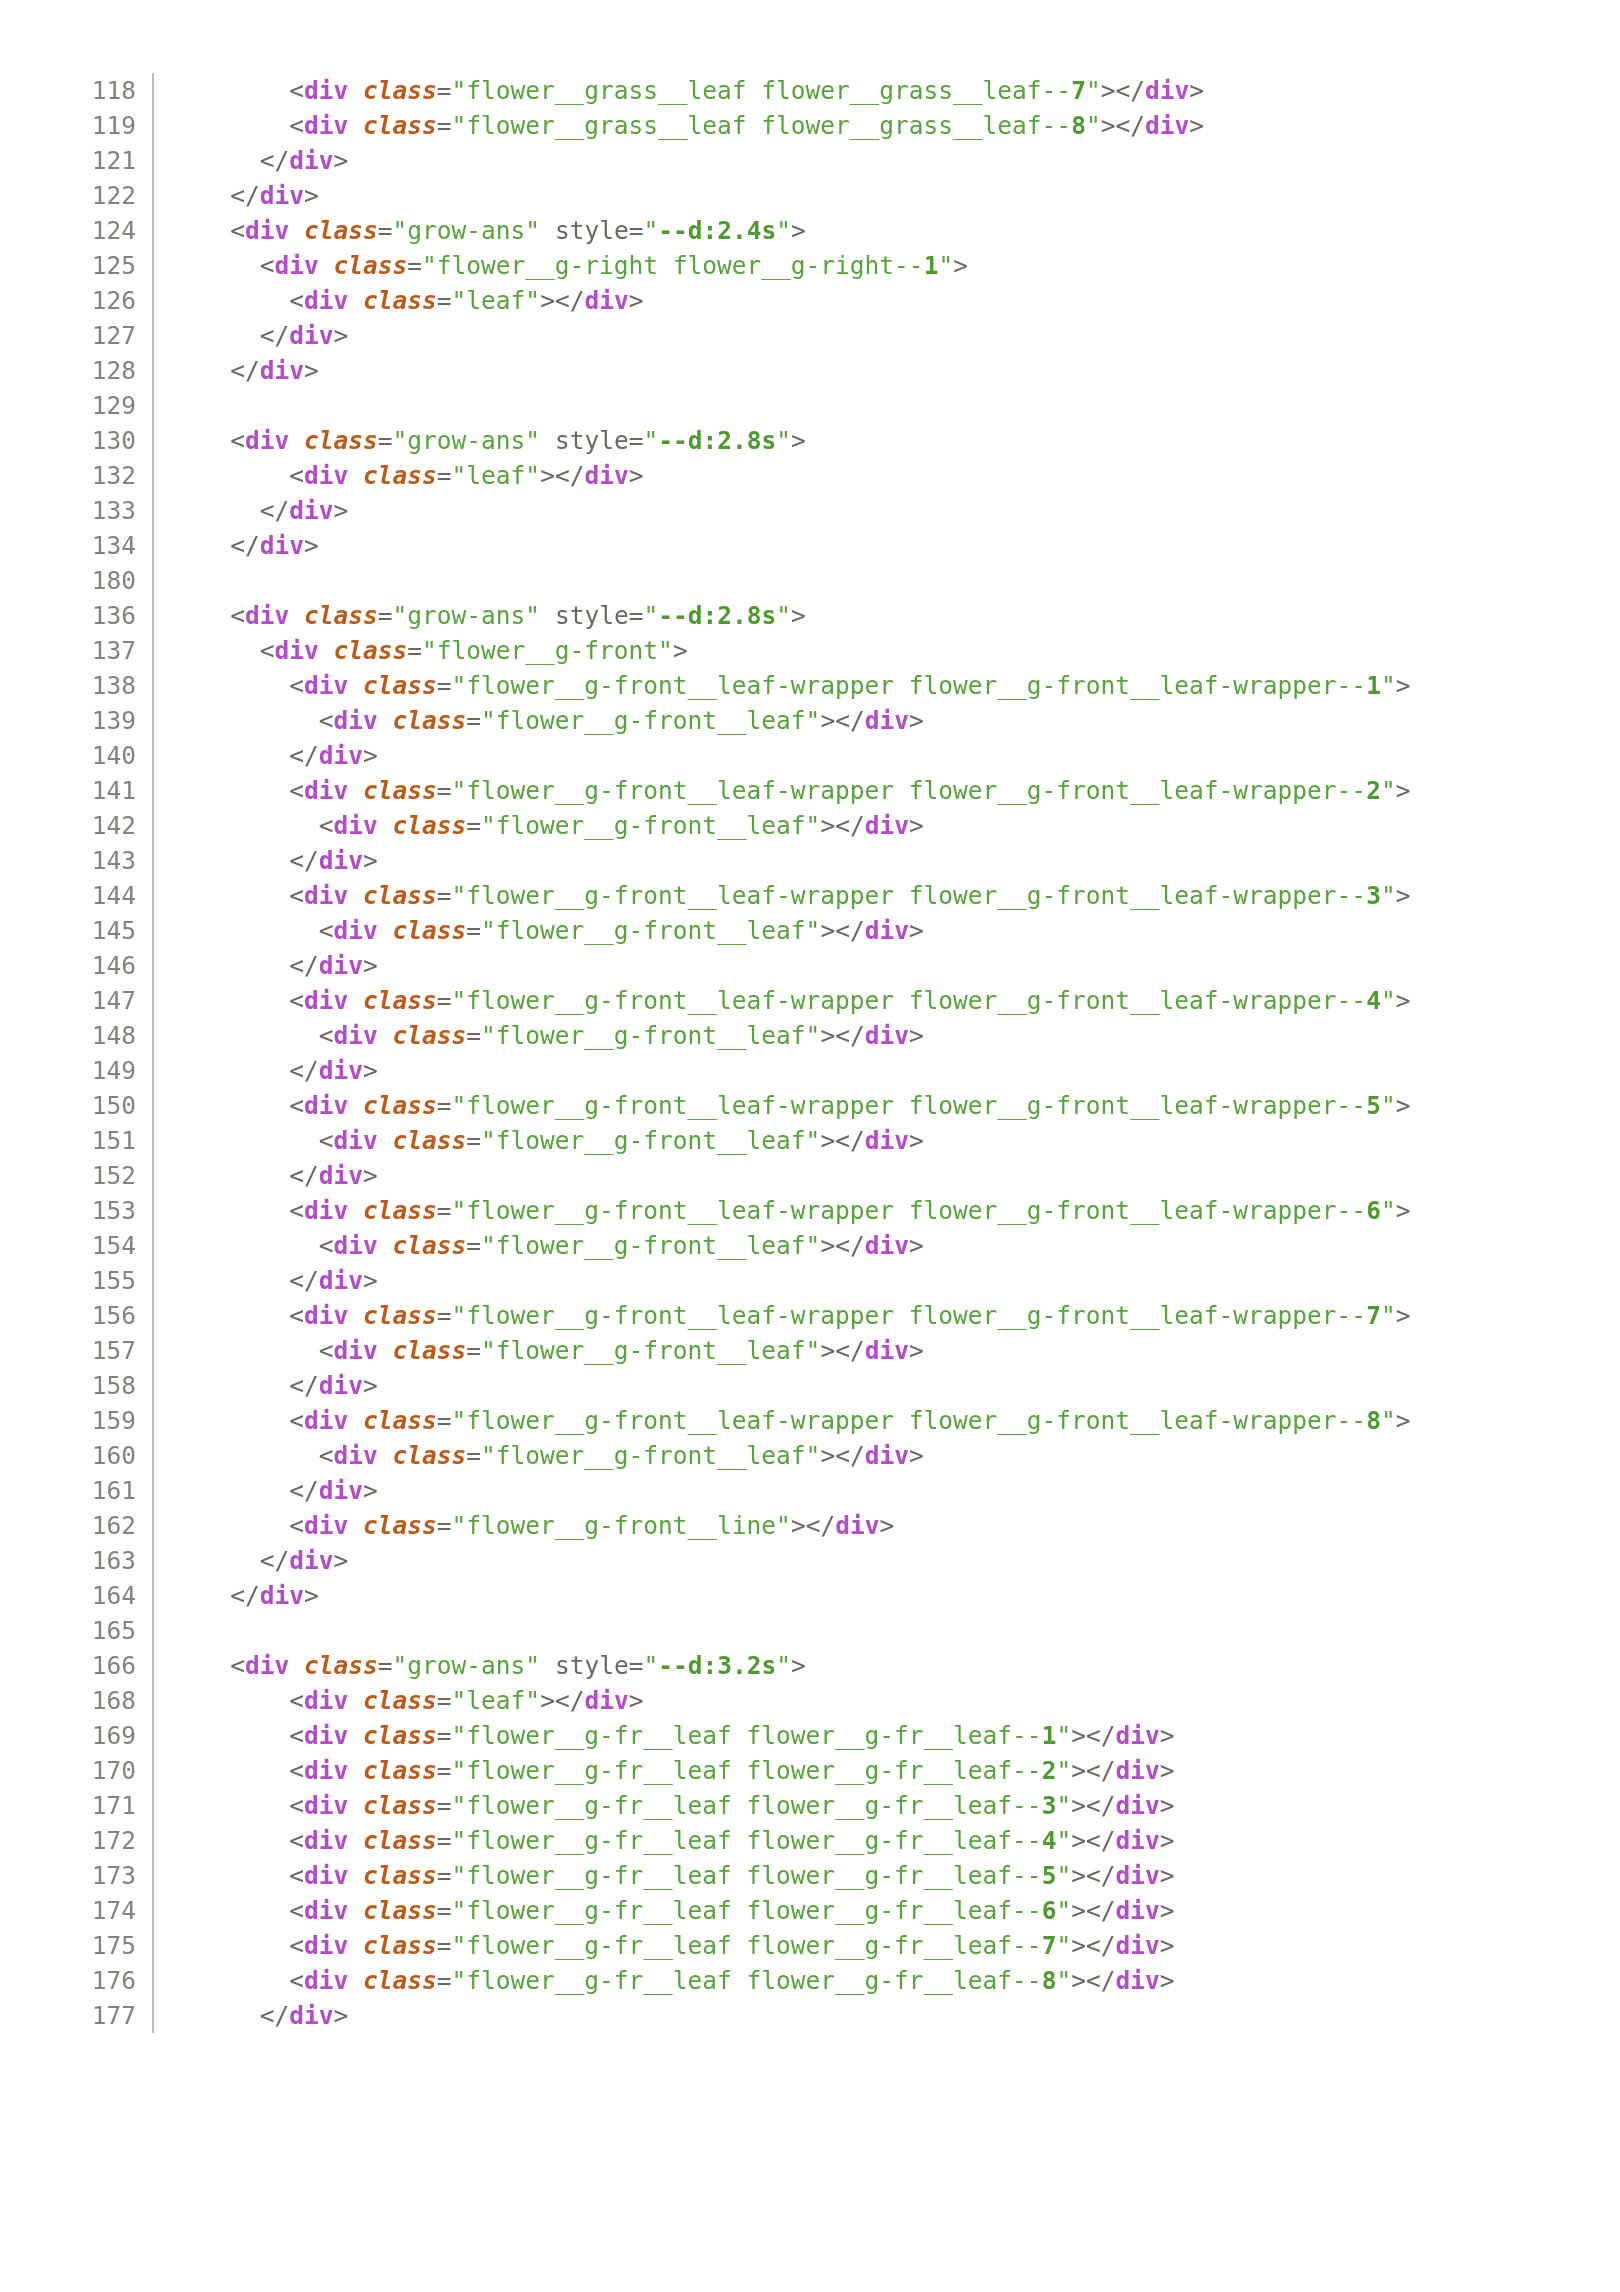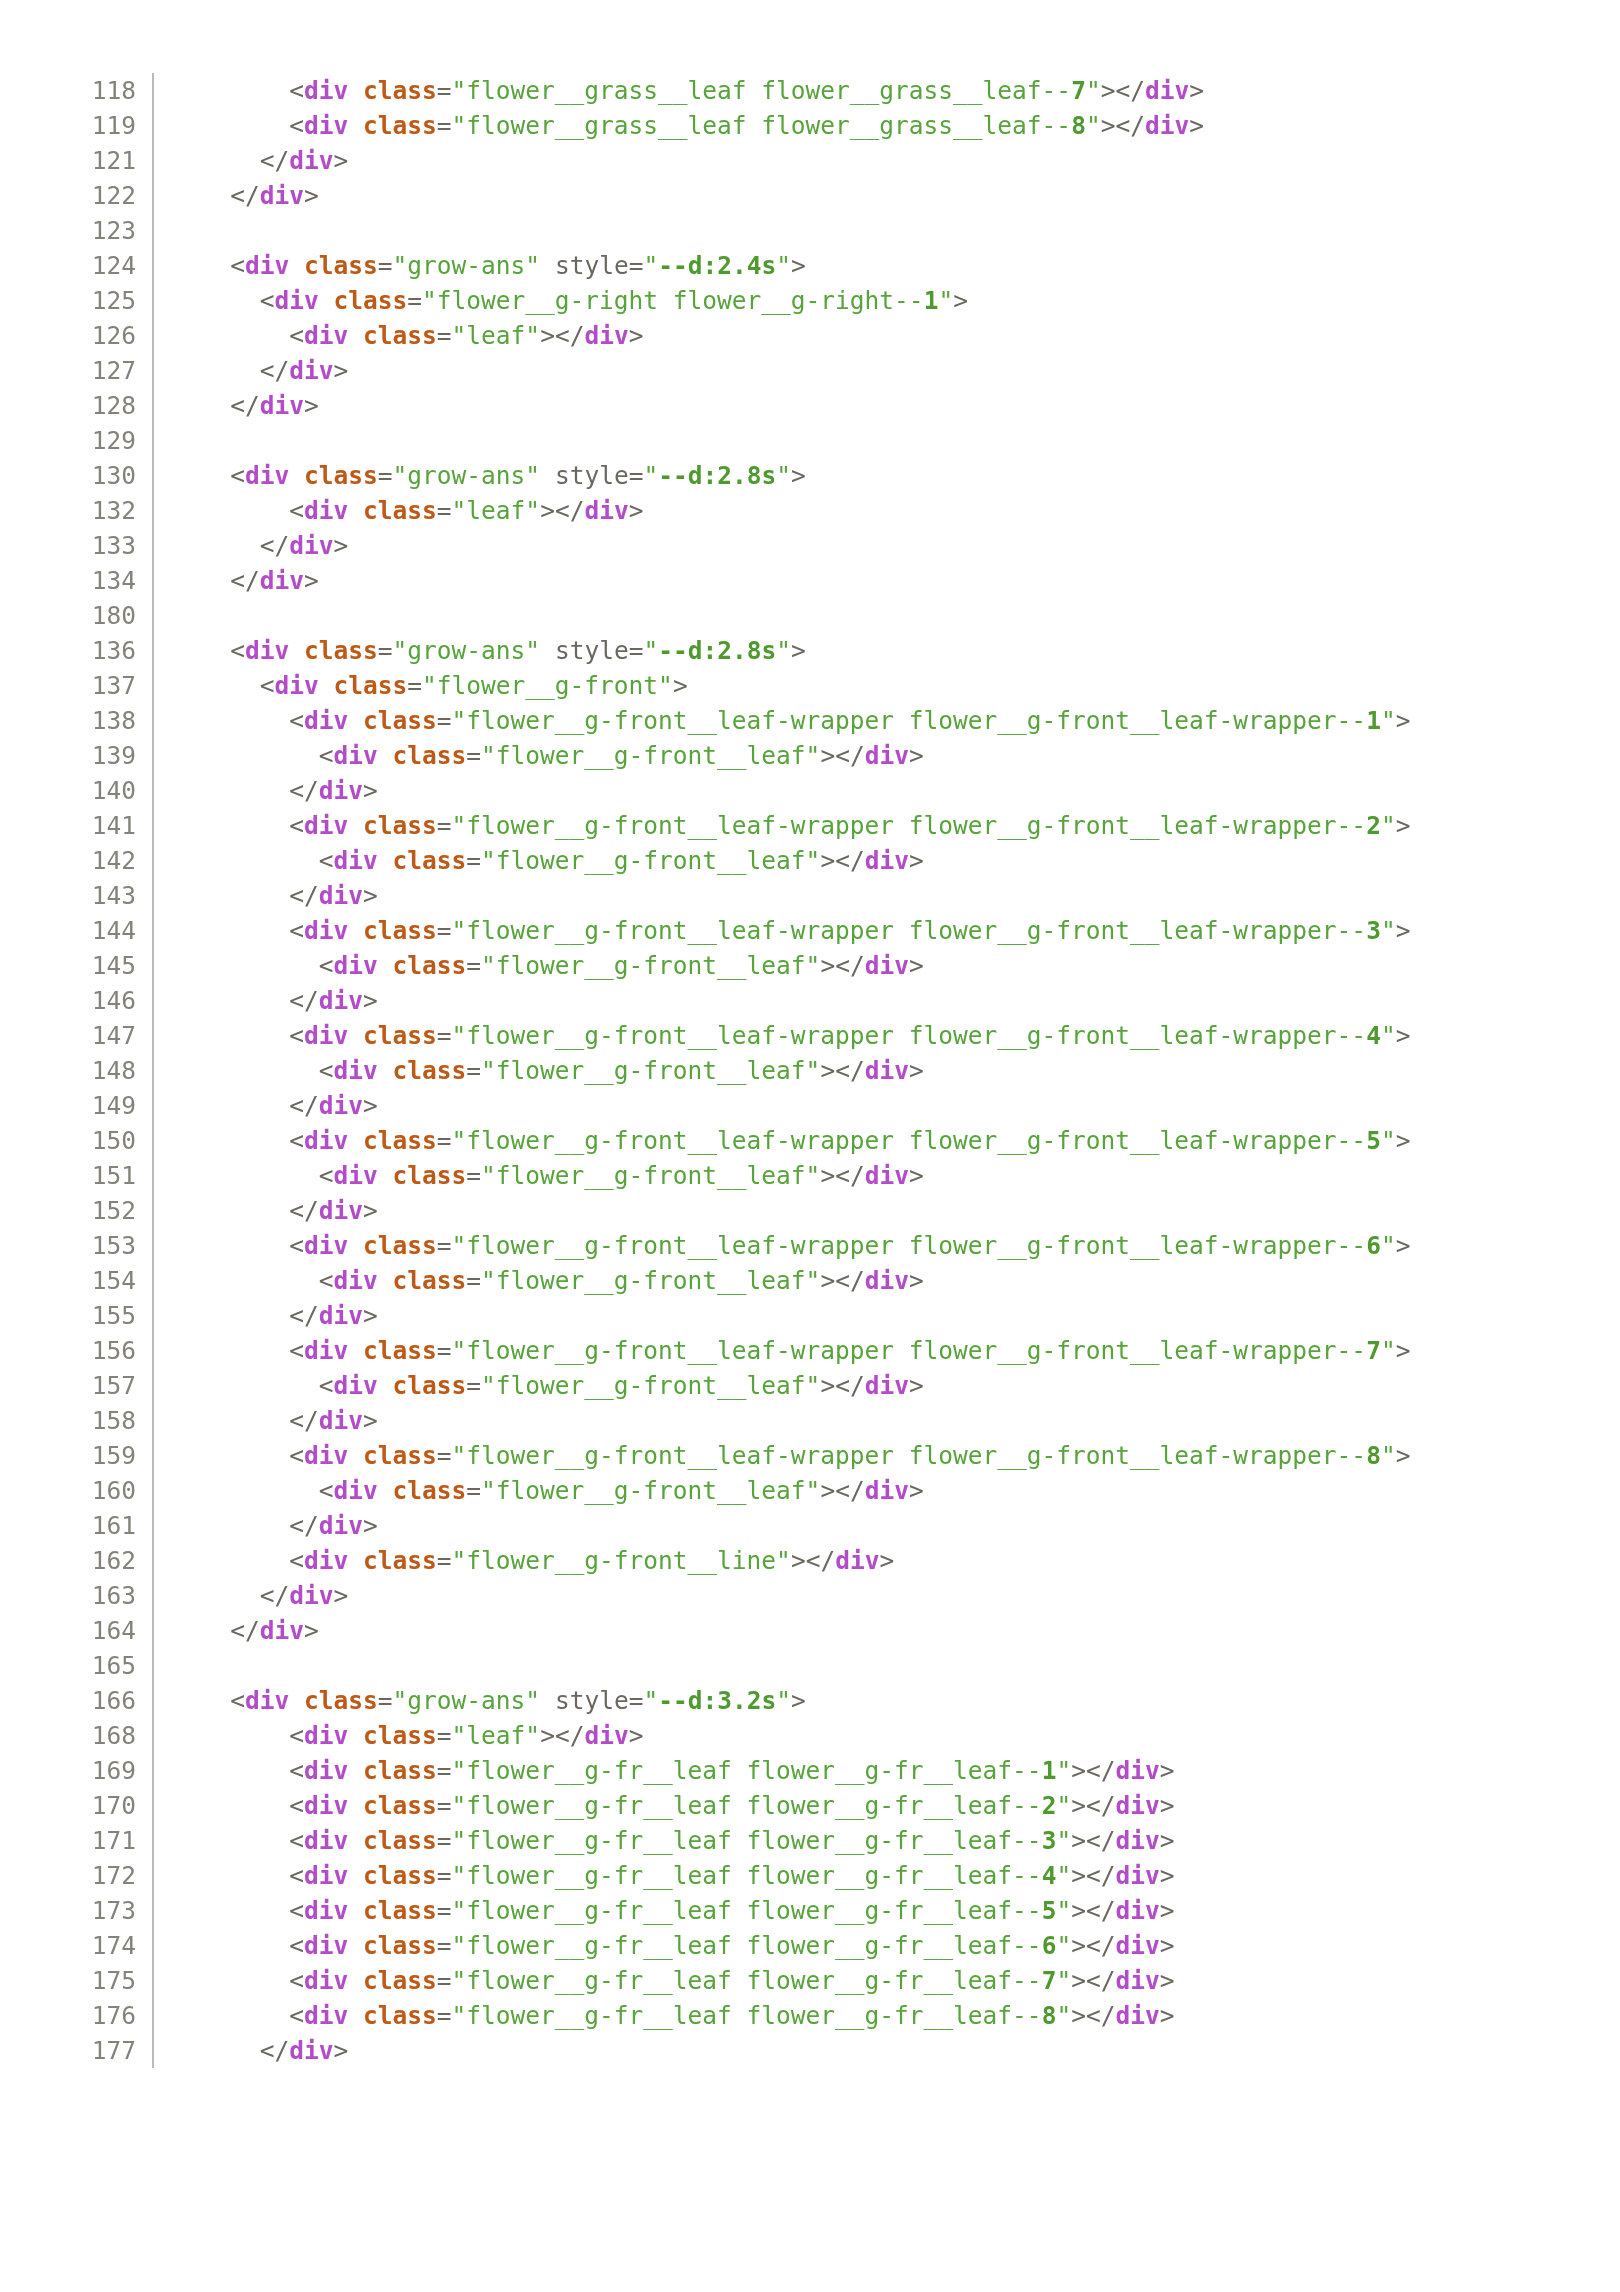--- a/index.html
+++ b/index.html
@@ -13,35 +13,34 @@
     white-space:pre;align-items:stretch;
   }
   .ln{
     flex:0 0 136px;width:136px;text-align:right;
     color:var(--c-ln);padding-right:15.7px;
     border-right:2px solid var(--c-border);
   }
   .code{padding-left:17.6px;white-space:pre;color:var(--c-p);}
   .tok-p{color:var(--c-p);}
   .tok-t{color:var(--c-t);font-weight:bold;}
-  .tok-a{color:var(--c-a);font-weight:bold;}
+  .tok-a{color:var(--c-a);font-weight:bold;font-style:italic;}
   .tok-g{color:var(--c-g);}
   .tok-s{color:var(--c-s);}
   .tok-b{color:var(--c-b);font-weight:bold;}
 </style>
 </head>
 <body style="background: rgb(255, 255, 255);">
 
 <div class="editor">
   <div>
       <div class="line"><span class="ln">118</span><span class="code">        <span class="tok-p">&lt;</span><span class="tok-t">div</span><span class="tok-a"> class</span><span class="tok-p">=</span><span class="tok-s">"flower__grass__leaf flower__grass__leaf--</span><span class="tok-b">7</span><span class="tok-s">"</span><span class="tok-p">&gt;&lt;/</span><span class="tok-t">div</span><span class="tok-p">&gt;</span></span></div>
       <div class="line"><span class="ln">119</span><span class="code">        <span class="tok-p">&lt;</span><span class="tok-t">div</span><span class="tok-a"> class</span><span class="tok-p">=</span><span class="tok-s">"flower__grass__leaf flower__grass__leaf--</span><span class="tok-b">8</span><span class="tok-s">"</span><span class="tok-p">&gt;&lt;/</span><span class="tok-t">div</span><span class="tok-p">&gt;</span></span></div>
       <div class="line"><span class="ln">121</span><span class="code">      <span class="tok-p">&lt;/</span><span class="tok-t">div</span><span class="tok-p">&gt;</span></span></div>
       <div class="line"><span class="ln">122</span><span class="code">    <span class="tok-p">&lt;/</span><span class="tok-t">div</span><span class="tok-p">&gt;</span></span></div>
-      <div class="line"><span class="ln">123</span><span class="code"></span></div>
       <div class="line"><span class="ln">124</span><span class="code">    <span class="tok-p">&lt;</span><span class="tok-t">div</span><span class="tok-a"> class</span><span class="tok-p">=</span><span class="tok-s">"grow-ans"</span><span class="tok-g"> style</span><span class="tok-p">=</span><span class="tok-s">"</span><span class="tok-b">--d:2.4s</span><span class="tok-s">"</span><span class="tok-p">&gt;</span></span></div>
       <div class="line"><span class="ln">125</span><span class="code">      <span class="tok-p">&lt;</span><span class="tok-t">div</span><span class="tok-a"> class</span><span class="tok-p">=</span><span class="tok-s">"flower__g-right flower__g-right--</span><span class="tok-b">1</span><span class="tok-s">"</span><span class="tok-p">&gt;</span></span></div>
       <div class="line"><span class="ln">126</span><span class="code">        <span class="tok-p">&lt;</span><span class="tok-t">div</span><span class="tok-a"> class</span><span class="tok-p">=</span><span class="tok-s">"leaf"</span><span class="tok-p">&gt;&lt;/</span><span class="tok-t">div</span><span class="tok-p">&gt;</span></span></div>
       <div class="line"><span class="ln">127</span><span class="code">      <span class="tok-p">&lt;/</span><span class="tok-t">div</span><span class="tok-p">&gt;</span></span></div>
       <div class="line"><span class="ln">128</span><span class="code">    <span class="tok-p">&lt;/</span><span class="tok-t">div</span><span class="tok-p">&gt;</span></span></div>
       <div class="line"><span class="ln">129</span><span class="code"></span></div>
       <div class="line"><span class="ln">130</span><span class="code">    <span class="tok-p">&lt;</span><span class="tok-t">div</span><span class="tok-a"> class</span><span class="tok-p">=</span><span class="tok-s">"grow-ans"</span><span class="tok-g"> style</span><span class="tok-p">=</span><span class="tok-s">"</span><span class="tok-b">--d:2.8s</span><span class="tok-s">"</span><span class="tok-p">&gt;</span></span></div>
       <div class="line"><span class="ln">132</span><span class="code">        <span class="tok-p">&lt;</span><span class="tok-t">div</span><span class="tok-a"> class</span><span class="tok-p">=</span><span class="tok-s">"leaf"</span><span class="tok-p">&gt;&lt;/</span><span class="tok-t">div</span><span class="tok-p">&gt;</span></span></div>
       <div class="line"><span class="ln">133</span><span class="code">      <span class="tok-p">&lt;/</span><span class="tok-t">div</span><span class="tok-p">&gt;</span></span></div>
       <div class="line"><span class="ln">134</span><span class="code">    <span class="tok-p">&lt;/</span><span class="tok-t">div</span><span class="tok-p">&gt;</span></span></div>

